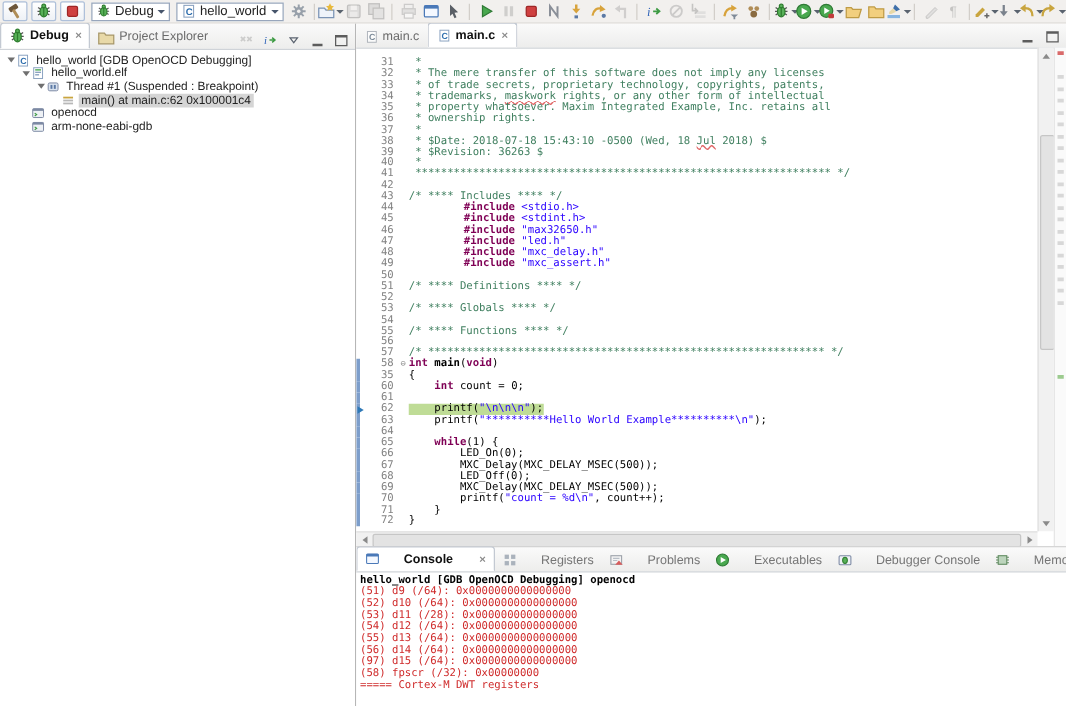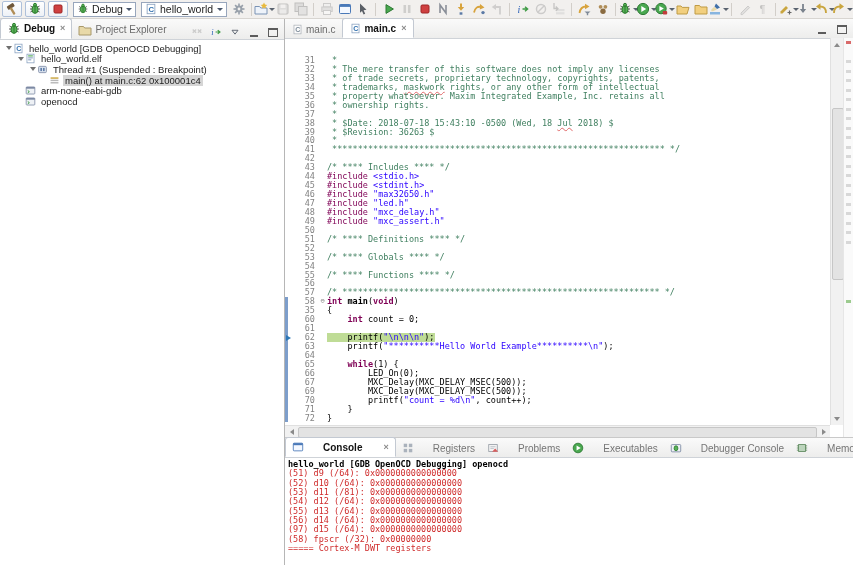--- a/index.html
+++ b/index.html
@@ -52,31 +52,31 @@
   .etabs{display:flex;align-items:flex-end;height:19px;background:linear-gradient(#fafafa,#ededec);
     border-bottom:1px solid #cfd3d8;position:relative;}
   .etab{display:flex;align-items:center;gap:3px;height:18px;padding:0 7px;font-size:10px;color:#6b6b6b;white-space:nowrap;}
   .etab.active{background:#fff;border:1px solid #c3c9d2;border-bottom:1px solid #fff;border-radius:3px 3px 0 0;
     color:#111;font-weight:bold;}
   .etab .ic,.etab .ic svg{width:11px;height:11px;}
   .etab.dim .ic{filter:grayscale(.7);opacity:.75;}
   .e-minmax{position:absolute;right:4px;top:3px;display:flex;gap:6px;}
 
   .code{position:absolute;left:0;top:19px;right:27px;height:387px;overflow:hidden;
-    font-family:"DejaVu Sans Mono",monospace;font-size:8.5px;line-height:8.95px;padding-top:18px;}
+    font-family:"DejaVu Sans Mono",monospace;font-size:8.5px;line-height:8.95px;padding-top:8px;}
   .cline{display:flex;height:8.95px;align-items:center;}
   .ann{width:8px;flex:none;position:relative;height:100%;}
   .ann.range{background:linear-gradient(90deg,#7d9ecb 0 3px,transparent 3px);}
   .ip-arrow{position:absolute;left:1px;top:1.5px;width:0;height:0;border-left:5px solid #2f79b7;
     border-top:3px solid transparent;border-bottom:3px solid transparent;}
   .lnum{width:22px;flex:none;text-align:right;color:#838383;padding-right:3px;}
   .fold{width:9px;flex:none;font-size:7px;color:#888;text-align:center;line-height:1;}
   .ctext{white-space:pre;flex:none;}
   .cline.cur .ctext{background:#bfdc96;}
-  .c{color:#3f7f5f;} .k{color:#7f0055;font-weight:bold;} .d{color:#7f0055;font-weight:normal;}
+  .c{color:#3f7f5f;} .k{color:#7f0055;font-weight:bold;} .d{color:#7f0055;font-weight:bold;margin-left:44px;}
   .s{color:#2a00ff;} .p{color:#000;} .f{color:#000;font-weight:bold;}
   .w{color:#3f7f5f;text-decoration:underline wavy #e06868 1px;text-underline-offset:1px;}
 
   .vscroll{position:absolute;right:10px;top:19px;width:13px;height:387px;background:#f1f1f1;
     border-left:1px solid #e0e0e0;box-sizing:border-box;}
   .sbtn{position:absolute;left:0;width:12px;height:12px;display:flex;align-items:center;justify-content:center;}
   .tri-up{width:0;height:0;border:3.5px solid transparent;border-bottom:4.5px solid #8a8a8a;margin-bottom:2px;}
   .tri-dn{width:0;height:0;border:3.5px solid transparent;border-top:4.5px solid #8a8a8a;margin-top:2px;}
   .tri-l{width:0;height:0;border:3.5px solid transparent;border-right:4.5px solid #8a8a8a;margin-right:2px;}
   .tri-r{width:0;height:0;border:3.5px solid transparent;border-left:4.5px solid #8a8a8a;margin-left:2px;}
@@ -546,32 +546,32 @@
         </div>
         <div class="trow" style="padding-left: 16px;">
           <span class="texp"></span>
           <span class="ic">
             <svg viewBox="0 0 14 14">
               <rect x="1.5" y="2.5" width="11" height="9" rx="1" fill="#eef1f5" stroke="#7c89a3"></rect>
               <rect x="1.5" y="2.5" width="11" height="2.2" fill="#7c89a3"></rect>
               <path d="M3.5 7 l2 1.5 -2 1.5" stroke="#3e9b44" fill="none" stroke-width="1.2"></path>
             </svg>
           </span>
-          <span class="tlabel">arm-none-eabi-gdb</span>
+          <span class="tlabel">openocd</span>
         </div>
         <div class="trow" style="padding-left: 16px;">
           <span class="texp"></span>
           <span class="ic">
             <svg viewBox="0 0 14 14">
               <rect x="1.5" y="2.5" width="11" height="9" rx="1" fill="#eef1f5" stroke="#7c89a3"></rect>
               <rect x="1.5" y="2.5" width="11" height="2.2" fill="#7c89a3"></rect>
               <path d="M3.5 7 l2 1.5 -2 1.5" stroke="#3e9b44" fill="none" stroke-width="1.2"></path>
             </svg>
           </span>
-          <span class="tlabel">openocd</span>
+          <span class="tlabel">arm-none-eabi-gdb</span>
         </div>
       </div>
   </div>
 
   <div class="editor">
     <div class="etabs">
       <span id="editor-tabs" style="display:flex;align-items:flex-end;">
           <span class="etab dim">
             <span class="ic">
               <svg viewBox="0 0 14 14">
@@ -818,20 +818,26 @@
           <span class="ann range"></span>
           <span class="lnum">66</span>
           <span class="fold"></span>
           <span class="ctext"><span class="p">        LED_On(0);</span></span>
         </div>
         <div class="cline">
           <span class="ann range"></span>
           <span class="lnum">67</span>
           <span class="fold"></span>
           <span class="ctext"><span class="p">        MXC_Delay(MXC_DELAY_MSEC(500));</span></span>
+        </div>
+        <div class="cline">
+          <span class="ann range"></span>
+          <span class="lnum">68</span>
+          <span class="fold"></span>
+          <span class="ctext"><span class="p">        LED_Off(0);</span></span>
         </div>
         <div class="cline">
           <span class="ann range"></span>
           <span class="lnum">69</span>
           <span class="fold"></span>
           <span class="ctext"><span class="p">        MXC_Delay(MXC_DELAY_MSEC(500));</span></span>
         </div>
         <div class="cline">
           <span class="ann range"></span>
           <span class="lnum">70</span>
@@ -964,21 +970,21 @@
             </svg>
           </span>
           <span>Memory</span>
         </span>
       </div>
     <div class="cbody">
       <div class="ctitle">hello_world [GDB OpenOCD Debugging] openocd</div>
       <div id="console-lines">
           <div class="cred">(51) d9 (/64): 0x0000000000000000</div>
           <div class="cred">(52) d10 (/64): 0x0000000000000000</div>
-          <div class="cred">(53) d11 (/81): 0x0000000000000000</div>
+          <div class="cred">(53) d11 (/28): 0x0000000000000000</div>
           <div class="cred">(54) d12 (/64): 0x0000000000000000</div>
           <div class="cred">(55) d13 (/64): 0x0000000000000000</div>
           <div class="cred">(56) d14 (/64): 0x0000000000000000</div>
           <div class="cred">(97) d15 (/64): 0x0000000000000000</div>
           <div class="cred">(58) fpscr (/32): 0x00000000</div>
           <div class="cred">===== Cortex-M DWT registers</div>
         </div>
     </div>
   </div>
 </div>

